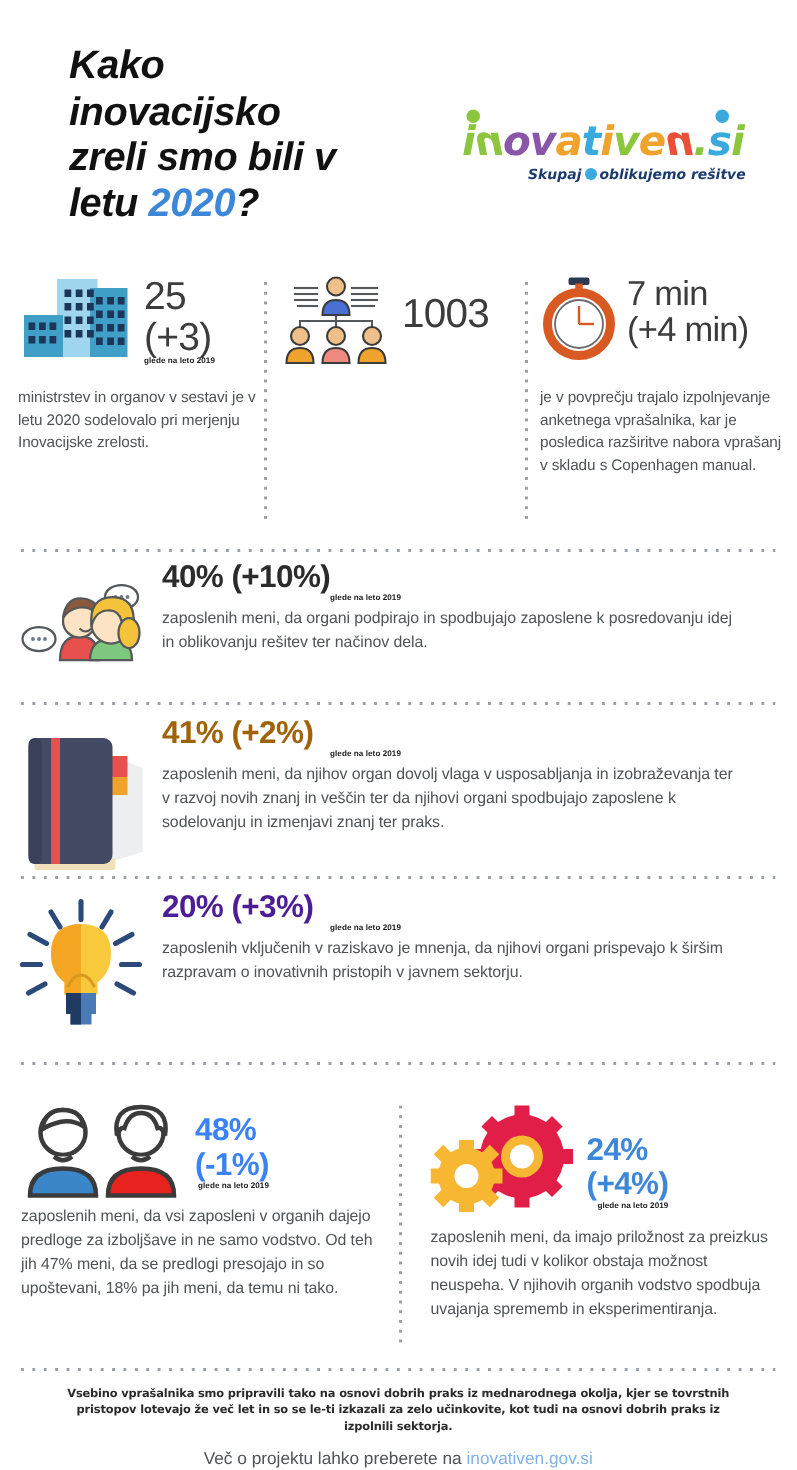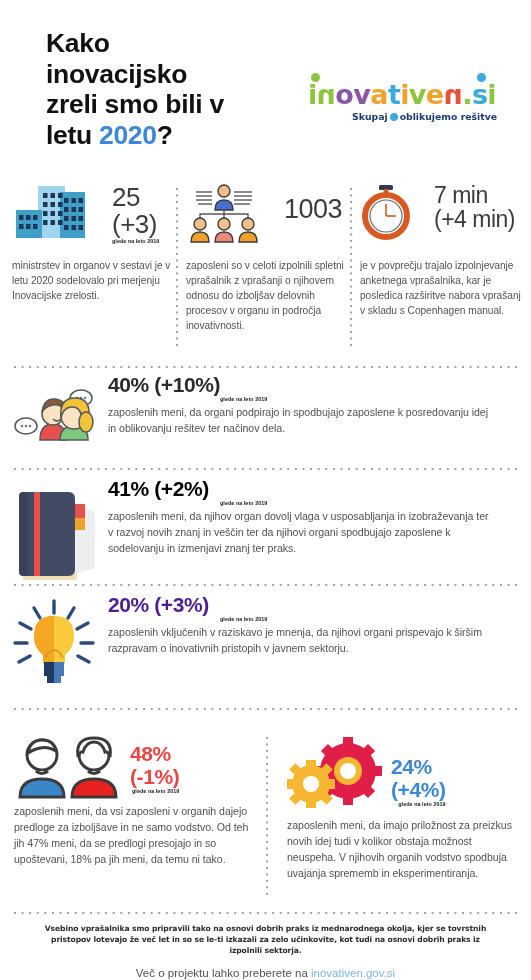--- a/index.html
+++ b/index.html
@@ -5,21 +5,21 @@
   * { box-sizing: border-box; margin: 0; padding: 0; }
   html, body {
     width: 531px; height: 980px;
     background: #ffffff;
     font-family: "Liberation Sans", sans-serif;
     overflow: hidden;
   }
   .page { position: relative; width: 531px; height: 980px; background: #fff; }
 
   
-  .header { position: absolute; left: 0; top: 22px; width: 463px; height: 125px; }
+  .header { position: absolute; left: 0; top: 22px; width: 463px; height: 125px; font-style: italic; }
   .title {
     position: absolute; left: 46px; top: 6px; width: 255px;
     font-size: 26.5px; font-weight: bold; line-height: 1.16;
     letter-spacing: -0.3px; color: #111111;
   }
   .title .yr { color: #3d87d8; }
 
   
   .logo { position: absolute; left: 300px; top: 58px; width: 205px; height: 50px; }
   .logo-word { position: absolute; left: 8px; top: 0px; height: 30px;
@@ -57,21 +57,21 @@
   .tcol { position: absolute; top: 0; height: 175px; }
   .tcol.c1 { left: 12px; width: 163px; }
   .tcol.c2 { left: 186px; width: 160px; }
   .tcol.c3 { left: 360px; width: 162px; }
   .vsep { position: absolute; top: 6px; width: 2px; height: 162px;
     background-image: linear-gradient(to bottom, #9aa0a6 0 2.2px, transparent 2.2px 6.5px);
     background-size: 2px 6.5px; }
   .vsep.s1 { left: 176px; }
   .vsep.s2 { left: 350px; }
 
-  .trow { display: flex; align-items: flex-start; gap: 22px; height: 72px; }
+  .trow { display: flex; align-items: flex-start; gap: 6px; height: 72px; }
   .ticon { flex: 0 0 auto; }
   .tnum { font-size: 26px; font-weight: 300; color: #3c3c3c;
     line-height: 1.03; letter-spacing: -0.5px; font-family: "Liberation Sans", sans-serif;
     padding-top: 2px; position: relative; }
   .tnum.big1003 { font-size: 27px; padding-top: 14px; }
   .tnum.min6 { font-size: 23px; }
   .glede { font-size: 5.4px; font-weight: bold; color: #1a1a1a;
     letter-spacing: 0.05px; line-height: 1; margin-top: 1px; }
   .tbody { font-size: 10.2px; line-height: 1.48; color: #4f5356;
     margin-top: 4px; letter-spacing: -0.05px; }
@@ -80,36 +80,36 @@
   .dsep { position: absolute; left: 14px; width: 503px; height: 2px;
     background-image: linear-gradient(to right, #9aa0a6 0 2.2px, transparent 2.2px 7.6px);
     background-size: 7.6px 2px; }
 
   .row { position: absolute; left: 0; width: 531px; display: flex; }
   .row .ricon { flex: 0 0 108px; display: flex; align-items: flex-start;
     justify-content: center; padding-top: 4px; }
   .row .rtext { flex: 1 1 auto; padding-right: 38px; }
   .rpct { font-size: 21px; font-weight: bold; letter-spacing: -0.4px;
     line-height: 1.05; color: #2b2b2b; }
-  .rpct.red { color: #000000; }
+  .rpct.red { color: #a16207; }
   .rpct.blue { color: #4c1d95; }
   .rbody { font-size: 10.6px; line-height: 1.5; color: #4f5356;
     margin-top: 3px; letter-spacing: -0.05px; }
 
   
   .duo { position: absolute; left: 0; top: 735px; width: 531px; height: 165px; }
   .dcol { position: absolute; top: 0; }
   .dcol.d1 { left: 14px; width: 240px; }
   .dcol.d2 { left: 287px; width: 235px; }
   .dsepv { position: absolute; left: 266px; top: 2px; width: 2px; height: 160px;
     background-image: linear-gradient(to bottom, #9aa0a6 0 2.2px, transparent 2.2px 6.5px);
     background-size: 2px 6.5px; }
   .drow { display: flex; align-items: flex-start; gap: 8px; }
   .dpct { font-size: 21px; font-weight: bold; line-height: 1.08;
-    letter-spacing: -0.4px; color: #ef4444; padding-top: 8px; }
+    letter-spacing: -0.4px; color: #3b82f6; padding-top: 8px; }
   .dpct.blue { color: #3d87d8; margin-top: 13px; }
   .dbody { font-size: 10.6px; line-height: 1.52; color: #4f5356;
     margin-top: 4px; letter-spacing: -0.05px; }
 
   
   .footer { position: absolute; left: 0; top: 912px; width: 531px; }
   .fnote { width: 463px; margin: 12px auto 0; text-align: center;
     font-size: 7.6px; font-weight: bold; line-height: 1.42; color: #2b2b2b;
     font-family: "DejaVu Sans", sans-serif; letter-spacing: -0.1px; }
   .flink { text-align: center; margin-top: 11px;
@@ -228,21 +228,20 @@
               <path d="M53 60 q0-10 9-10 q9 0 9 10 z" fill="#f0a32c" stroke="#3b3b3b" stroke-width="1.4"></path>
             </g>
           </svg>
         </div>
         <div>
           <div class="tnum big1003">
             <span>1003</span>
           </div>
         </div>
       </div>
-      <div class="tbody">zaposleni so v celoti izpolnili spletni vprašalnik z vprašanji o njihovem odnosu do izboljšav delovnih procesov v organu in področja inovativnosti.</div>
     </div>
 
     <div class="tcol c3">
       <div class="trow">
         <div class="ticon">
           <svg width="52" height="58" viewBox="0 0 52 58">
             <rect x="19" y="3" width="14" height="5" rx="1.5" fill="#2b3a52"></rect>
             <rect x="23.5" y="7" width="5" height="5" fill="#d85a22"></rect>
             <circle cx="26" cy="34" r="21" fill="none" stroke="#d85a22" stroke-width="6"></circle>
             <circle cx="26" cy="34" r="16" fill="#ffffff" stroke="#6b6b6b" stroke-width="1.2"></circle>

